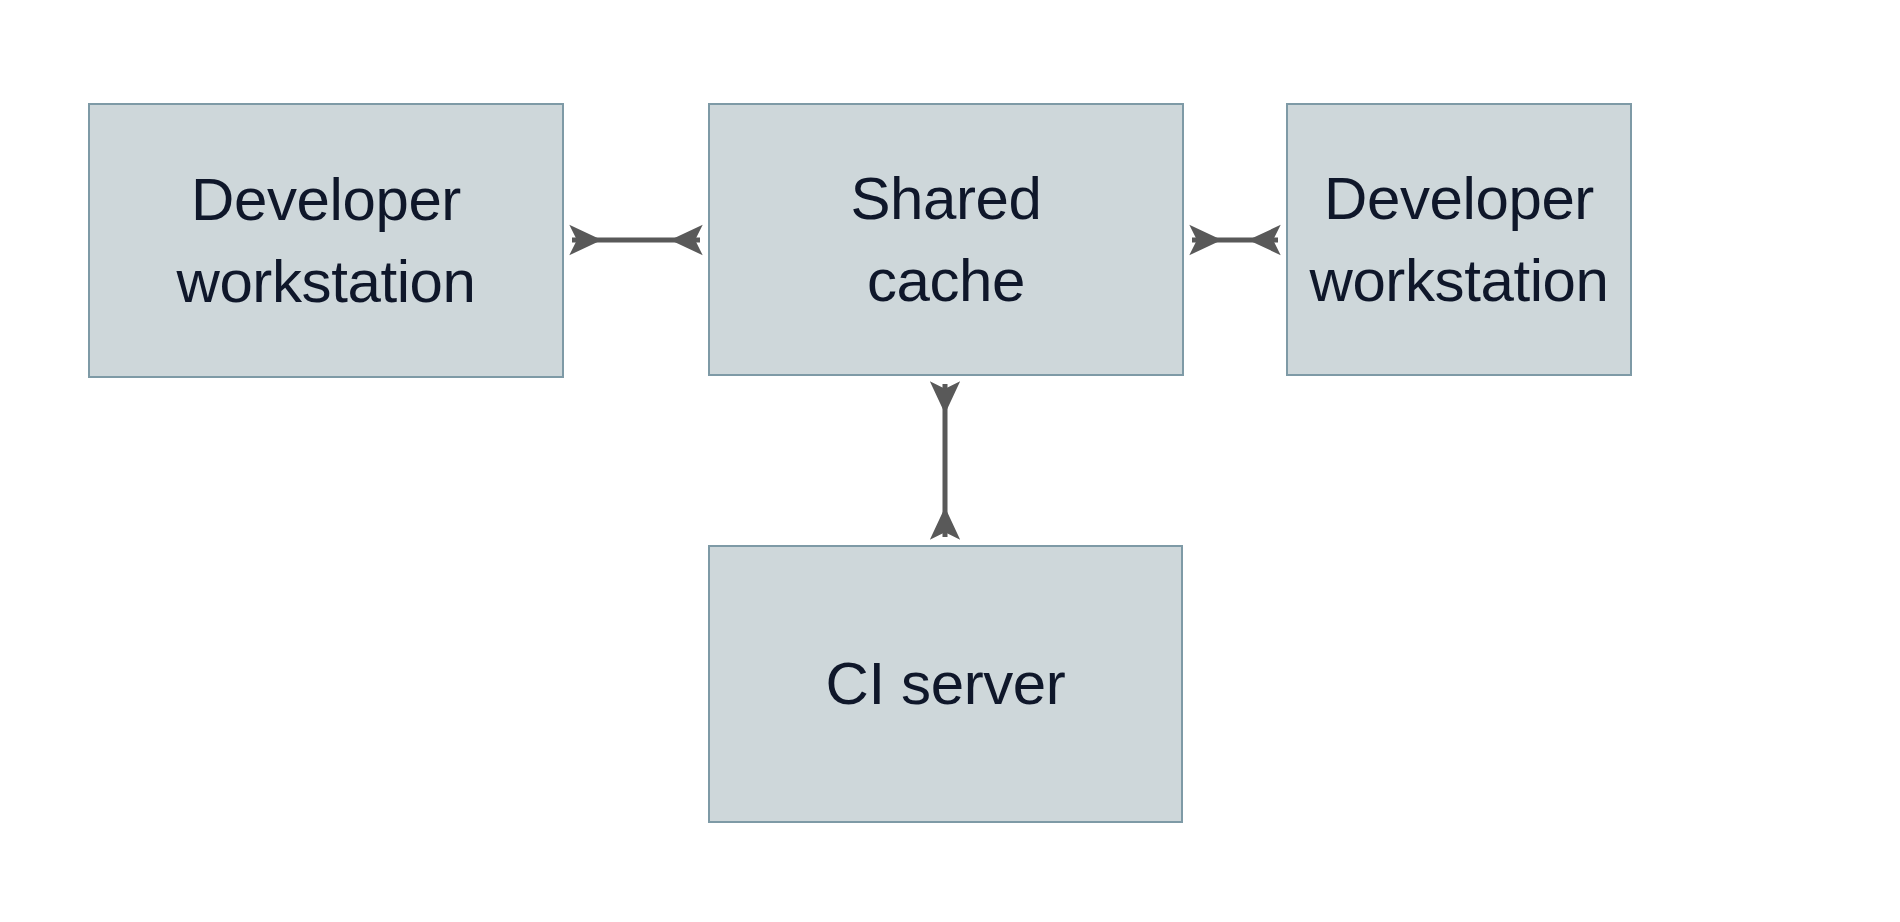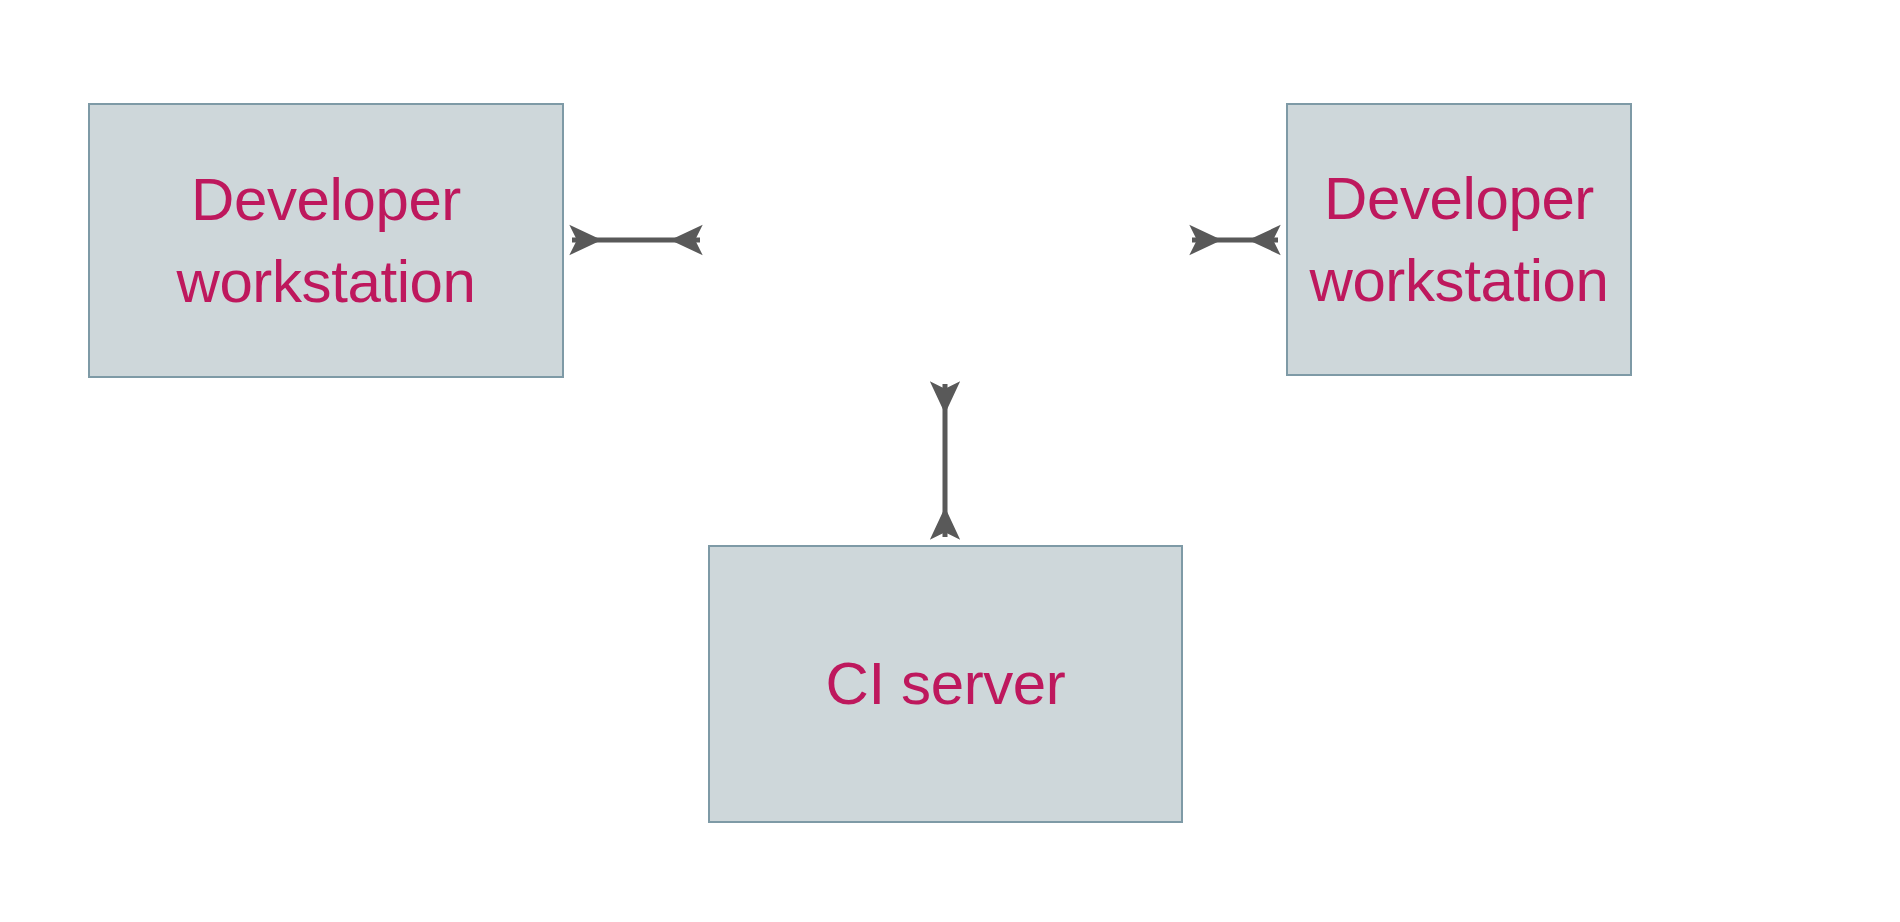--- a/index.html
+++ b/index.html
@@ -23,21 +23,21 @@
     position: absolute;
     box-sizing: border-box;
     background: #ced7da;
     border: 2px solid #7e9aa6;
     display: flex;
     align-items: center;
     justify-content: center;
     text-align: center;
   }
   .node-label {
-    color: #be185d;
+    color: #0f172a;
     font-family: "Liberation Sans", sans-serif;
     font-size: 60px;
     font-weight: 400;
     line-height: 1.36;
     letter-spacing: -0.4px;
     white-space: pre-line;
     padding: 0 6px;
   }
   .edge-layer {
     position: absolute;
@@ -78,20 +78,24 @@
 
       CI server --&gt;
     <line x1="945" y1="384" x2="945" y2="537" stroke="#595959" stroke-width="5" marker-start="url(#arrowStart)" marker-end="url(#arrowEnd)"></line>
   </svg>
 
   <div class="node-box" id="node-dev-left">
     <span class="node-label">Developer
 workstation</span>
   </div>
 
+  <div class="node-box" id="node-shared">
+    <span class="node-label">Shared
+cache</span>
+  </div>
 
   <div class="node-box" id="node-dev-right">
     <span class="node-label">Developer
 workstation</span>
   </div>
 
   <div class="node-box" id="node-ci">
     <span class="node-label">CI server</span>
   </div>
 

